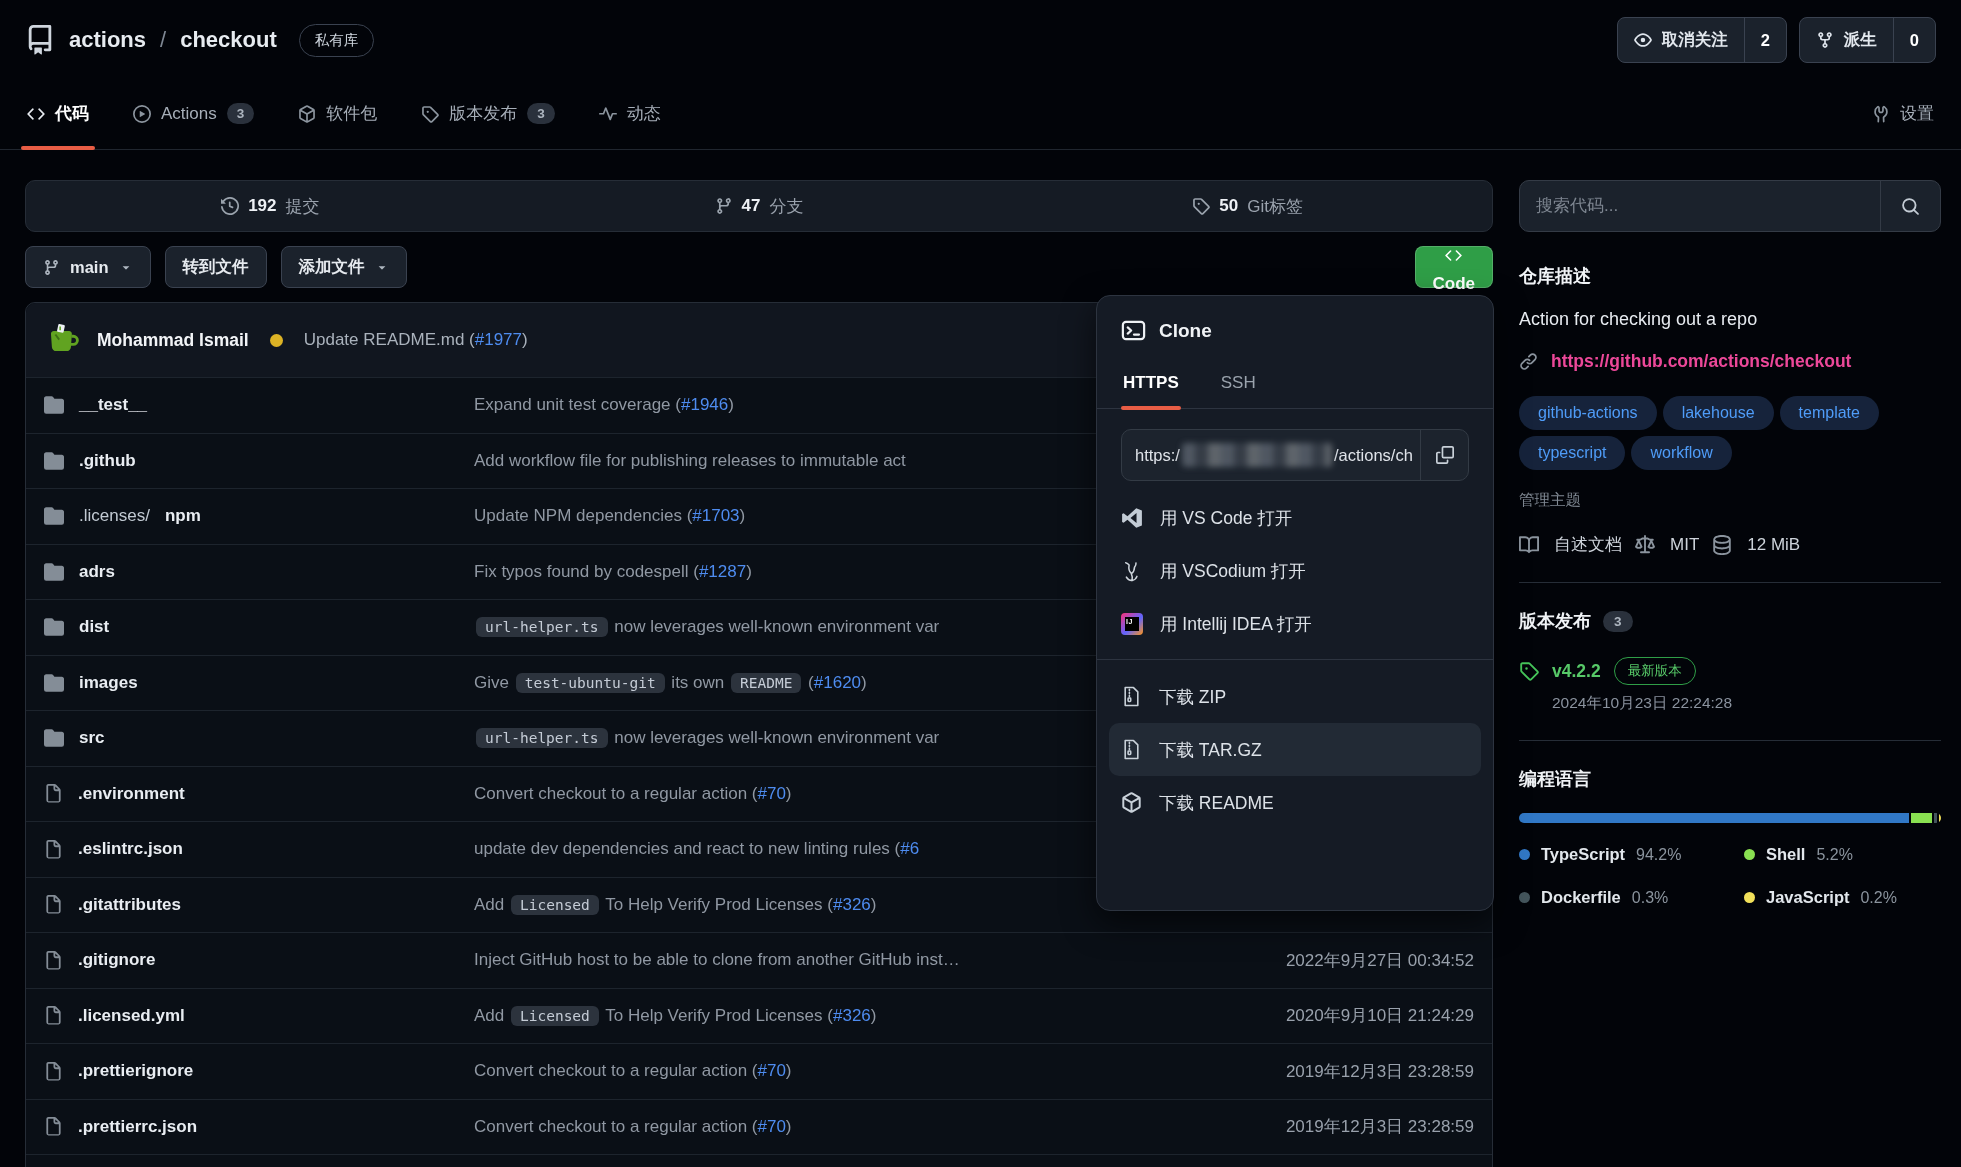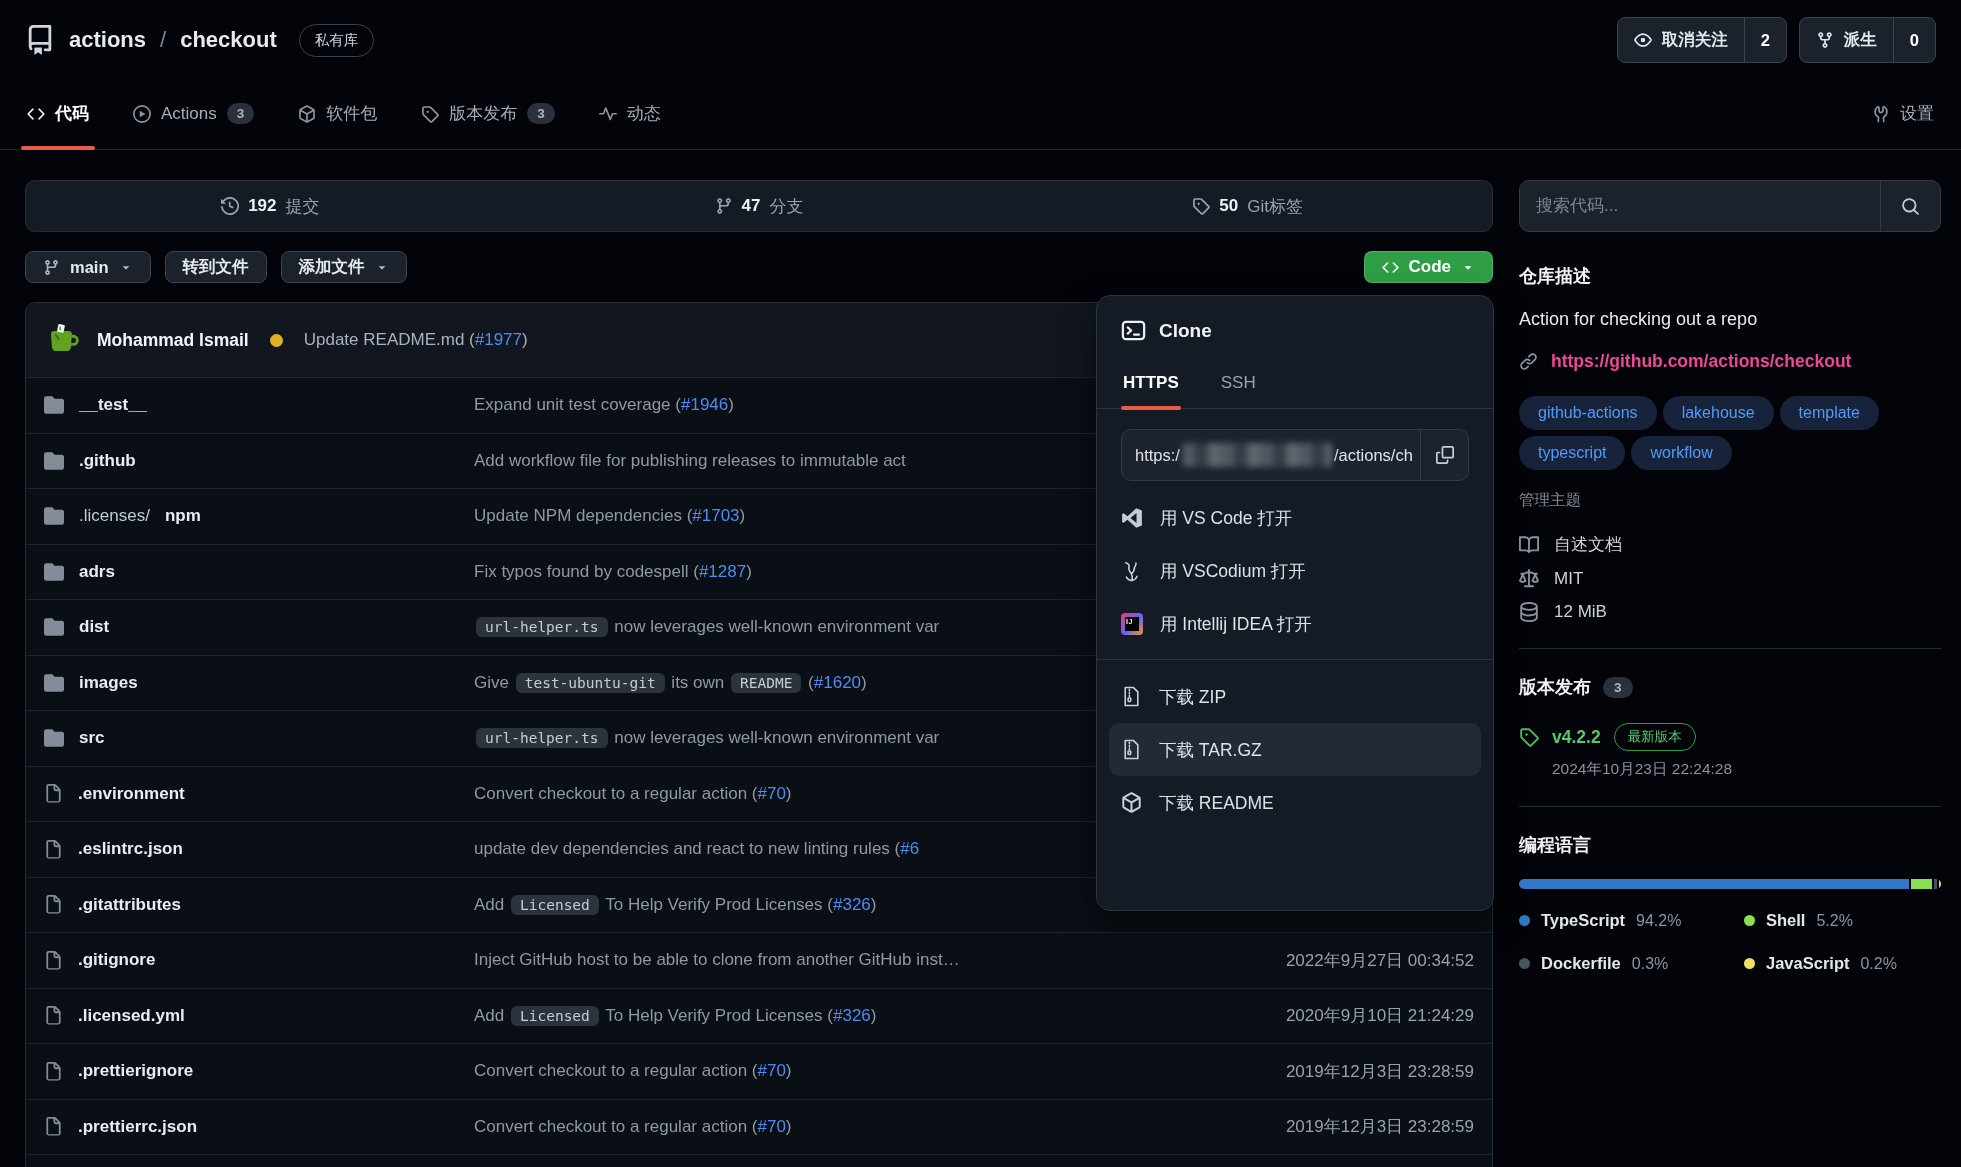--- a/index.html
+++ b/index.html
@@ -38,24 +38,24 @@
   .tab.active::after{content:"";position:absolute;left:-4px;right:-4px;bottom:-1px;height:4px;background:var(--accent);border-radius:3px;}
 
   
   .stats-bar{position:absolute;left:25px;top:180px;width:1468px;height:52px;background:var(--panel);border:1px solid var(--border);border-radius:10px;display:flex;align-items:center;}
   .stat{flex:1;display:flex;align-items:center;justify-content:center;gap:9px;font-size:17px;color:var(--text2);cursor:pointer;}
   .stat svg{color:#9aa3ad;}
   .stat b{color:#eef1f5;font-weight:700;}
 
   
   .toolbar{position:absolute;left:25px;top:246px;width:1468px;height:42px;display:flex;align-items:center;gap:14px;}
-  .btn{display:flex;align-items:center;gap:10px;height:32px;padding:0 17px;background:var(--panel2);border:1px solid var(--border2);border-radius:8px;font-size:16.5px;font-weight:600;color:#e6eaef;cursor:pointer;}
+  .btn{display:flex;align-items:center;gap:10px;height:42px;padding:0 17px;background:var(--panel2);border:1px solid var(--border2);border-radius:8px;font-size:16.5px;font-weight:600;color:#e6eaef;cursor:pointer;}
   .btn svg{color:#aeb6c0;}
   .caret{color:#aeb6c0;}
-  .btn-code{margin-left:auto;background:var(--green);border:1px solid rgba(255,255,255,.18);color:#fff;font-weight:700;font-size:17px;}
+  .btn-code{margin-left:auto;background:var(--green);border:1px solid rgba(255,255,255,.18);color:#fff;font-weight:700;font-size:17px;flex-direction:column;}
   .btn-code svg,.btn-code .caret{color:#fff;}
 
   
   .file-table{position:absolute;left:25px;top:302px;width:1468px;border:1px solid var(--border);border-radius:10px 10px 0 0;background:var(--row);}
   .commit-head{height:74px;display:flex;align-items:center;gap:15px;background:var(--rowhead);border-radius:10px 10px 0 0;padding:0 18px;}
   .commit-author{font-size:17.5px;font-weight:700;color:#f2f4f7;}
   .status-dot{width:13px;height:13px;border-radius:50%;background:#ddb325;margin:0 6px;}
   .commit-msg{font-size:17px;color:#aab2bc;}
   .file-row{height:55.5px;display:flex;align-items:center;padding:12px 18px;border-top:1px solid #1d242d;cursor:pointer;}
   .cell-name{width:430px;display:flex;align-items:center;gap:15px;overflow:hidden;white-space:nowrap;}
@@ -93,21 +93,21 @@
   .search-btn{width:60px;display:flex;align-items:center;justify-content:center;border-left:1px solid #343b46;cursor:pointer;color:#c3cbd4;}
   .sb-h{font-size:18px;font-weight:700;color:#f0f3f6;}
   .sb-desc-h{margin-top:32px;}
   .sb-desc{margin-top:21px;font-size:18px;color:#e8ecf1;}
   .sb-link{margin-top:21px;display:flex;align-items:center;gap:13px;font-size:17.5px;font-weight:700;}
   .sb-link svg{color:#8b949e;}
   .sb-link a{color:#ec4899;text-decoration:none;}
   .topics{margin-top:24px;display:flex;flex-wrap:wrap;gap:6px;}
   .topic-pill{background:var(--pillbg);color:var(--pilltx);font-size:16px;border-radius:19px;padding:8px 19px;cursor:pointer;}
   .manage-topics{margin-top:20px;font-size:15.5px;color:#818a94;cursor:pointer;display:inline-block;}
-  .meta{margin-top:22px;display:flex;flex-direction:column;gap:13px;}
+  .meta{margin-top:22px;display:flex;flex-direction:row;gap:13px;}
   .meta-row{display:flex;align-items:center;gap:15px;font-size:17px;color:#cdd3da;cursor:pointer;}
   .meta-row svg{color:#8b949e;}
   .sb-hr{border:none;border-top:1px solid var(--border);margin:26px 0 0;}
   .rel-head{margin-top:26px;display:flex;align-items:center;gap:12px;}
   .rel-head .badge{background:#2a313c;color:#adb5bf;font-size:13.5px;font-weight:700;border-radius:999px;padding:3px 11px;}
   .rel-item{margin-top:24px;display:flex;align-items:center;gap:13px;}
   .rel-item svg{color:#46c55a;}
   .rel-tag{font-size:17.5px;font-weight:700;color:var(--greenlt);cursor:pointer;}
   .rel-latest{border:1px solid #2f9e47;color:var(--greenlt);font-size:13.5px;border-radius:999px;padding:4px 13px;}
   .rel-date{margin:8px 0 0 33px;font-size:15.5px;color:#8a929e;}

